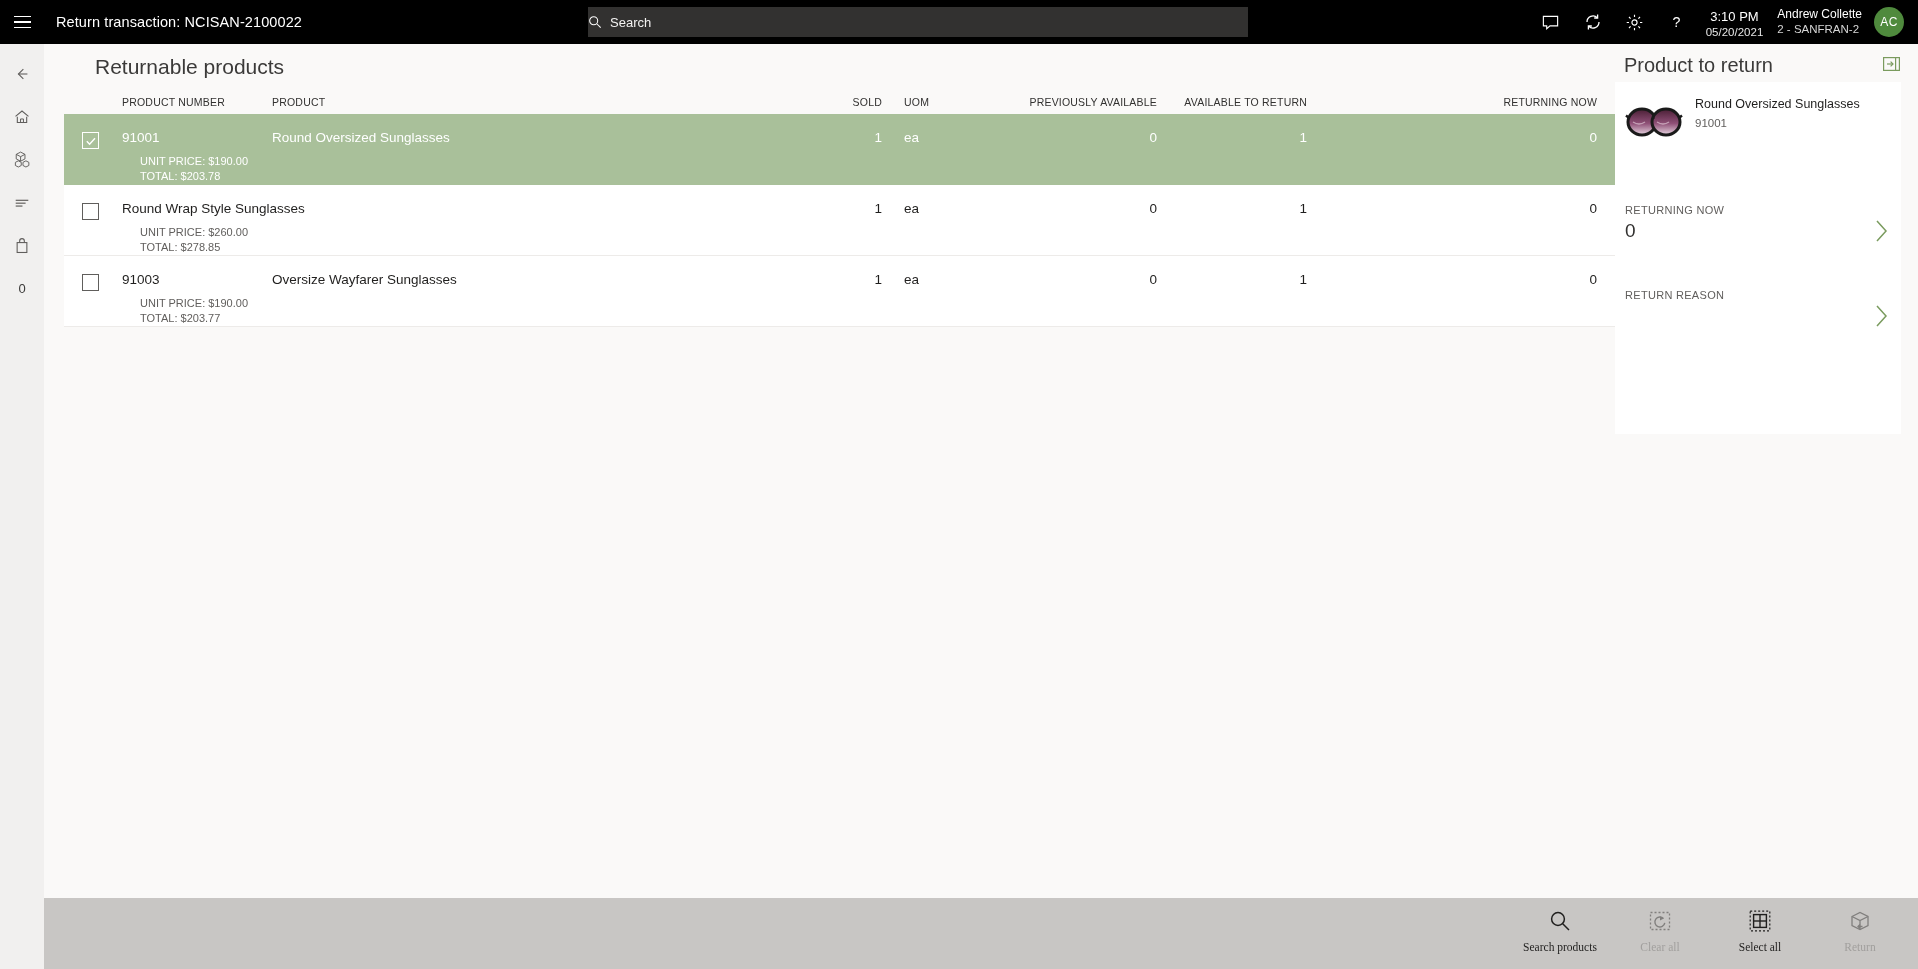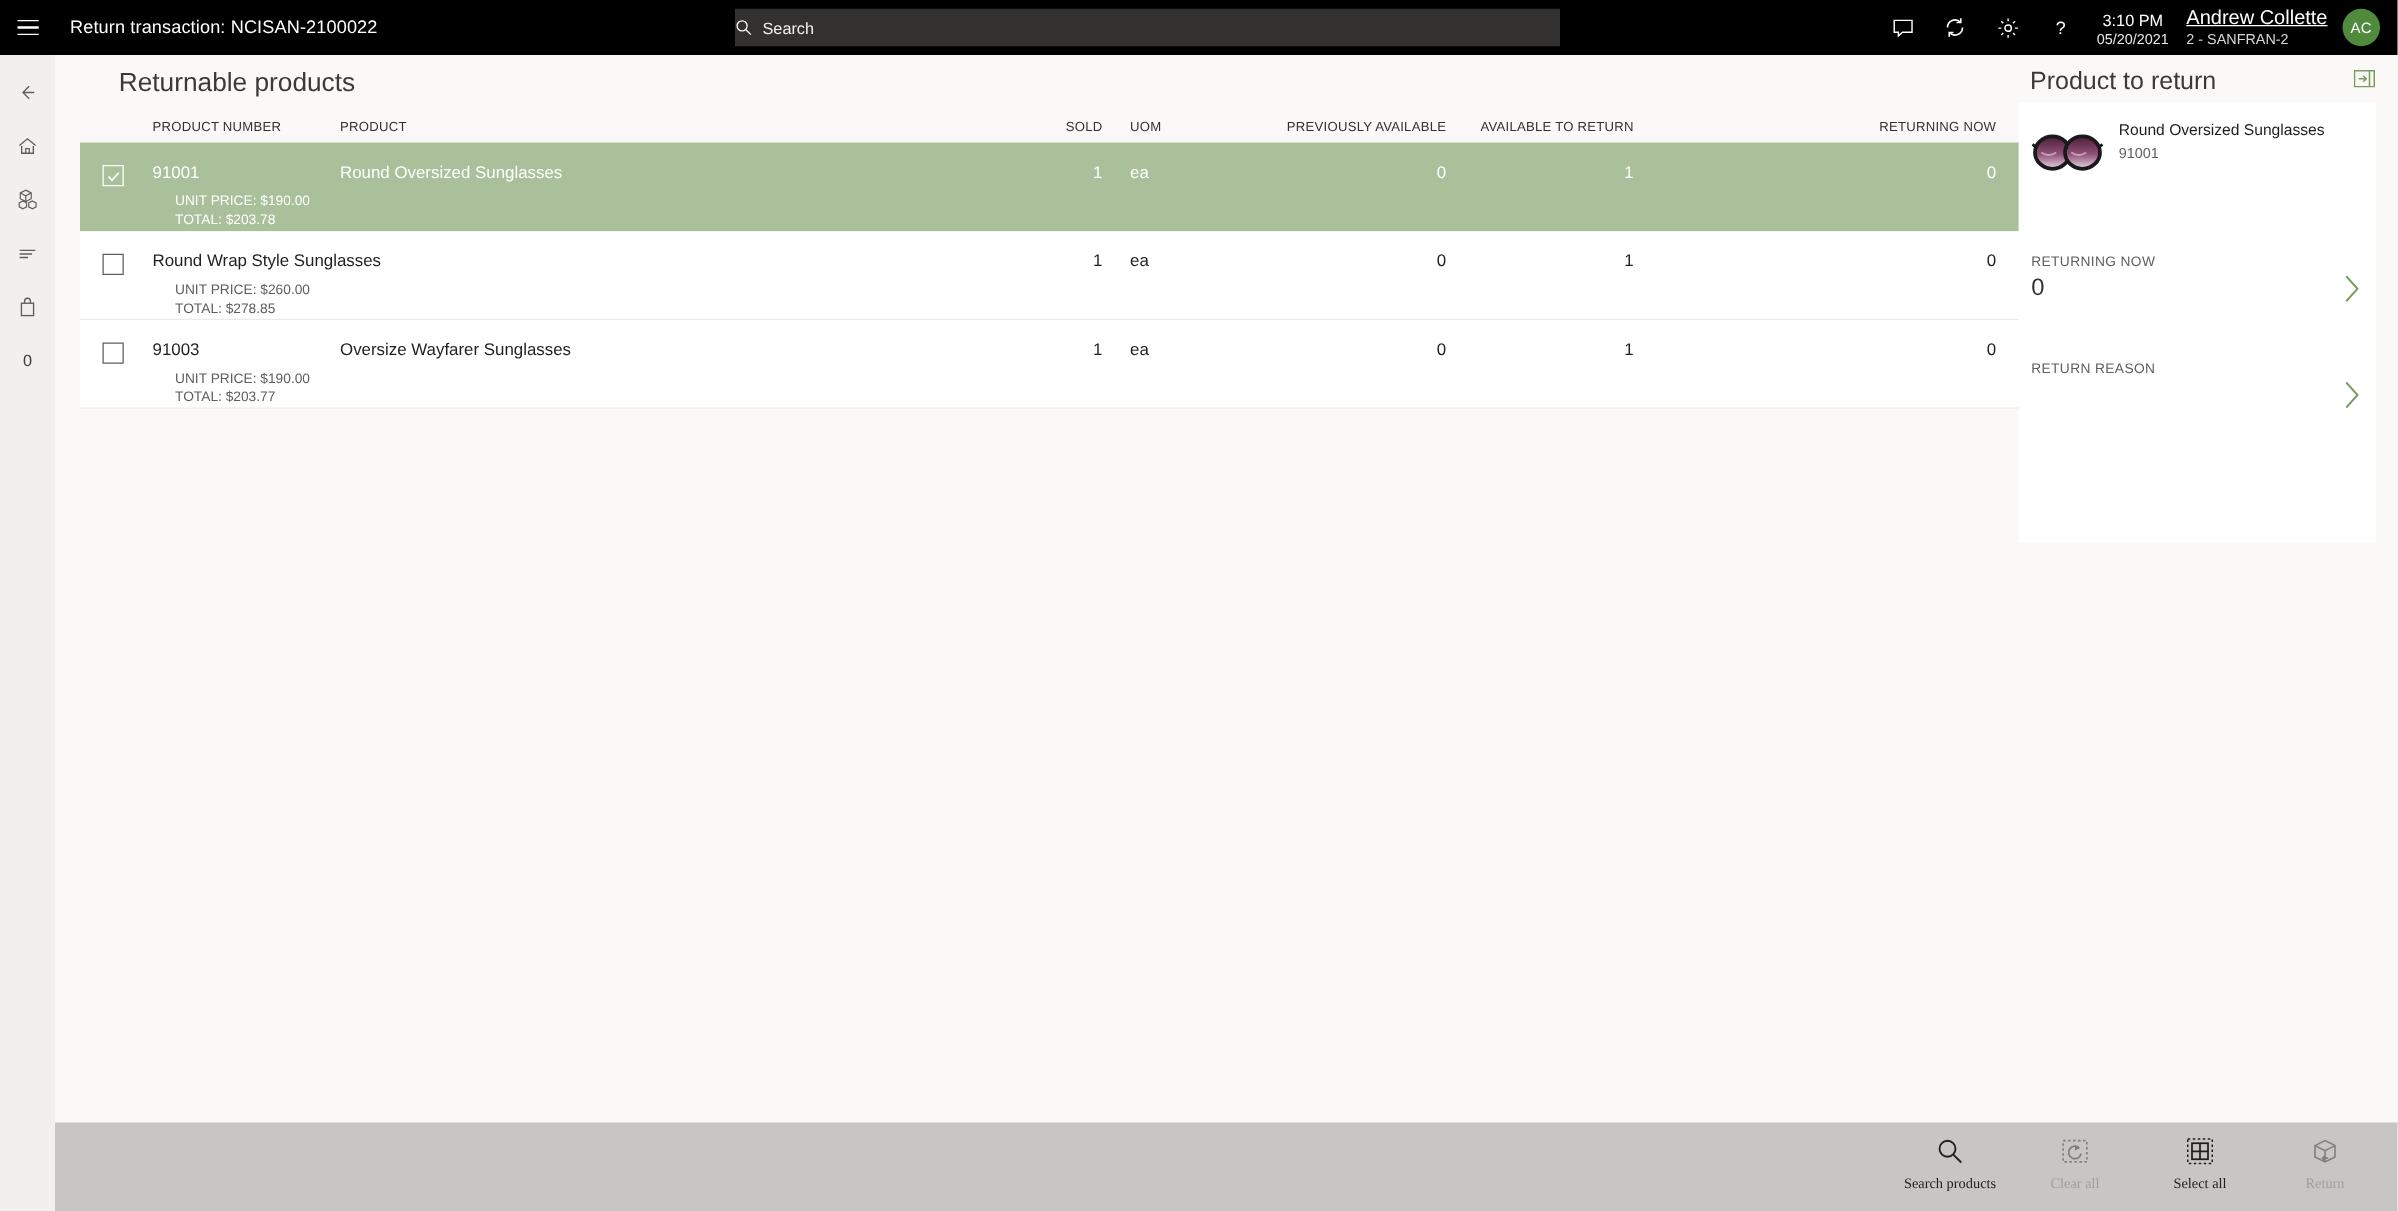--- a/index.html
+++ b/index.html
@@ -45,21 +45,21 @@
     width: 42px; height: 44px; display: flex; align-items: center; justify-content: center;
     cursor: pointer;
   }
   .ticon svg { display: block; }
   .clockblock {
     text-align: center; color: #ffffff; margin: 4px 14px 0 8px; line-height: 1.25;
   }
   .clockblock .t1 { font-size: 13px; }
   .clockblock .t2 { font-size: 11.5px; color: #e6e6e6; }
   .userblock { color: #ffffff; line-height: 1.25; margin-right: 12px; }
-  .userblock .u1 { font-size: 16px; text-decoration: underline; }
+  .userblock .u1 { font-size: 12px; }
   .userblock .u2 { font-size: 11.5px; color: #d6d6d6; }
   .avatar {
     width: 30px; height: 30px; border-radius: 50%;
     background: #4f8a3d; color:#fff; font-size: 12px;
     display: flex; align-items: center; justify-content: center;
     margin-right: 14px; cursor: pointer; letter-spacing: .3px;
   }
 
   
   .rail {

